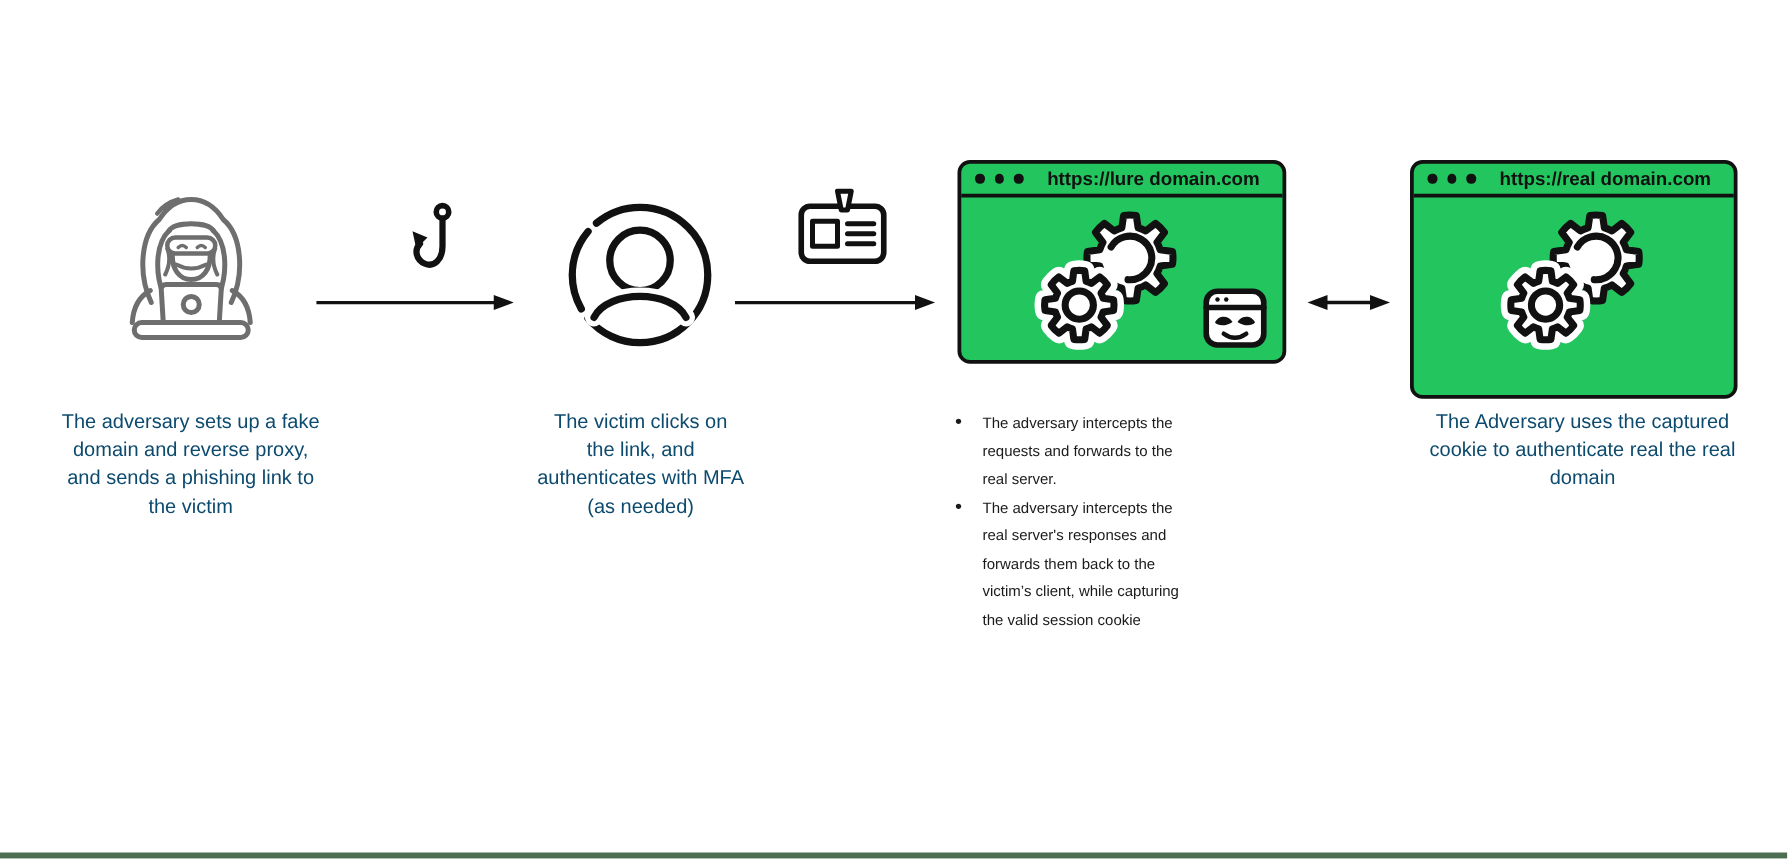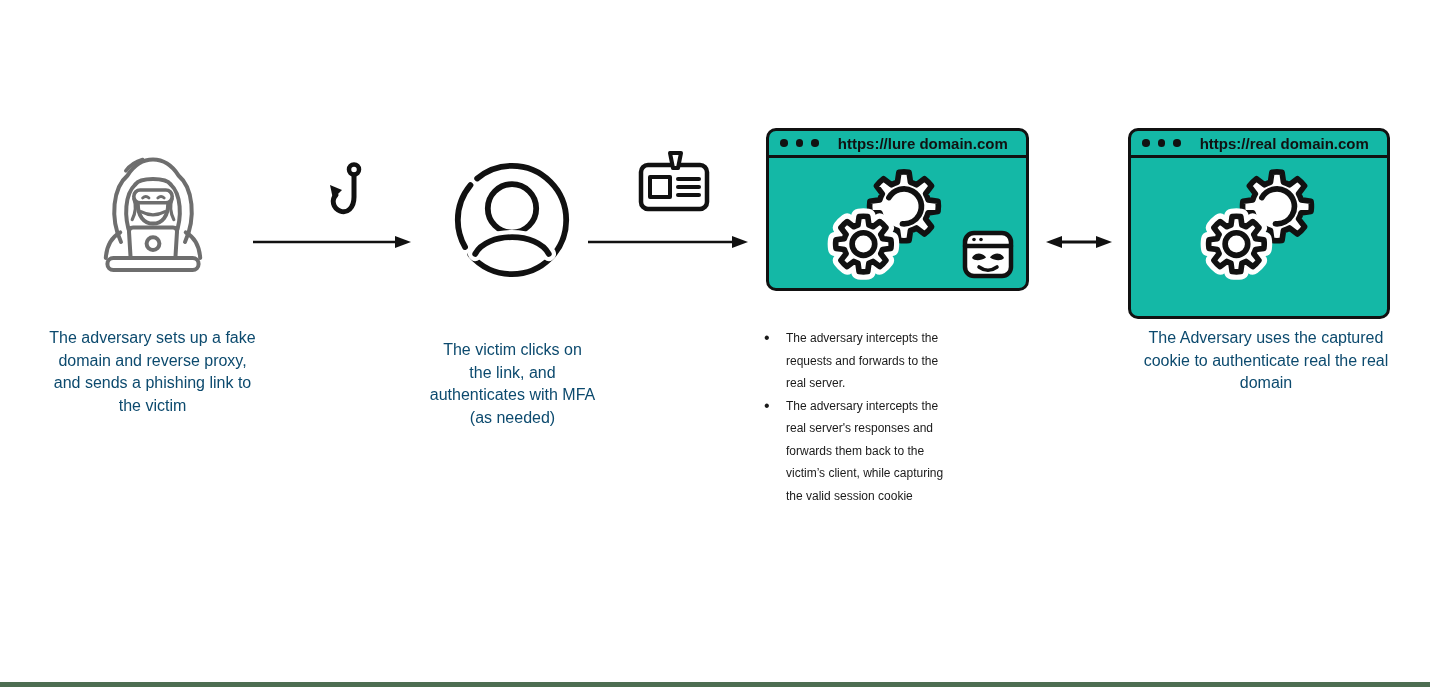--- a/index.html
+++ b/index.html
@@ -16,21 +16,21 @@
     position:absolute; font-size:16px; line-height:22.5px;
     white-space:pre-line; text-align:center; color:#0c4a6e;
   }
   .bullet-list { position:absolute; display:flex; flex-direction:column; gap:0; }
   .bullet-row { display:flex; align-items:flex-start; }
   .bullet-dot { width:22px; font-size:16px; line-height:22.5px; flex:0 0 22px; }
   .bullet-text { font-size:12px; line-height:22.5px; white-space:pre-line; text-align:left; }
 
   
   .browser {
-    position:absolute; border:3.5px solid #111; border-radius:10px; background:#14b8a6;
+    position:absolute; border:3.5px solid #111; border-radius:10px; background:#22c55e;
   }
   .browser .titlebar {
     display:flex; align-items:center; height:27px; padding:0 11px;
     border-bottom:3.5px solid #111;
   }
   .browser .dots { display:flex; gap:8px; align-items:center; }
   .browser .dot { width:7.5px; height:7.5px; border-radius:50%; background:#111; }
   .browser .url {
     margin:0 auto; font-size:15px; font-weight:700; color:#111; letter-spacing:0;
     transform:translateX(6px);
@@ -161,21 +161,21 @@
         <circle cx="45" cy="88" r="12" fill="#ffffff"></circle>
       </svg>
     </div>
   </div>
 
   <div class="caption" style="left:25px; top:327px; width:255px;">The adversary sets up a fake
 domain and reverse proxy,
 and sends a phishing link to
 the victim</div>
 
-  <div class="caption" style="left:405px; top:339px; width:215px;">The victim clicks on
+  <div class="caption" style="left:405px; top:327px; width:215px;">The victim clicks on
 the link, and
 authenticates with MFA
 (as needed)</div>
 
   <div class="bullet-list" style="left:764px; top:327px; width:258px;">
     <div class="bullet-row">
       <span class="bullet-dot">•</span>
       <span class="bullet-text">The adversary intercepts the
 requests and forwards to the
 real server.</span>

